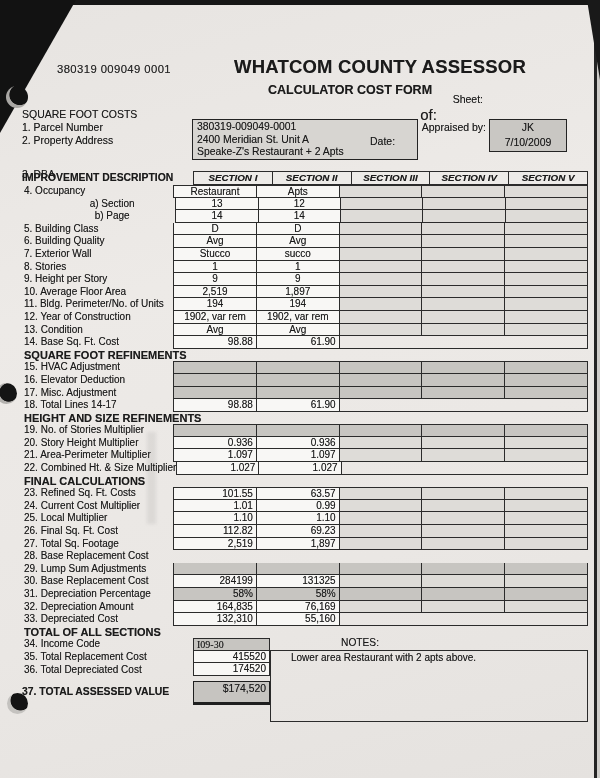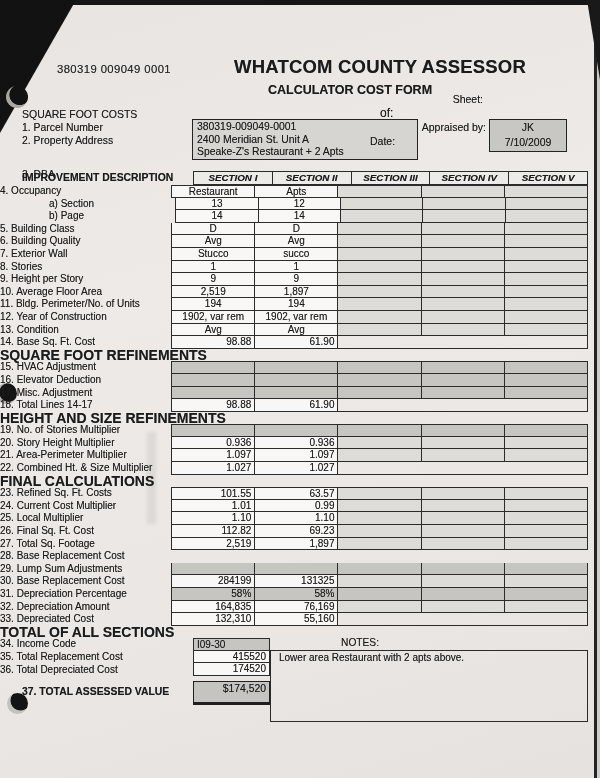--- a/index.html
+++ b/index.html
@@ -16,67 +16,67 @@
   .hole{border-radius:50%;}
   .hole1{left:6px;top:86px;width:22px;height:22px;background:radial-gradient(circle at 62% 40%,#121212 0 52%,#a9a7a4 56% 100%);}
   .hole2{left:-4px;top:383px;width:21px;height:21px;background:radial-gradient(circle at 60% 45%,#141414 0 52%,#b3b1ae 56% 100%);}
   .hole3{left:7px;top:693px;width:21px;height:21px;background:radial-gradient(circle at 64% 36%,#141414 0 50%,#c4c2bf 54% 100%);}
   .smudge{left:147px;top:432px;width:9px;height:92px;background:rgba(90,90,90,0.10);filter:blur(1.5px);}
   
   .stamp{left:57px;top:63px;font-size:11.3px;letter-spacing:0.4px;color:#272727;}
   .title{left:150px;top:56px;width:460px;text-align:center;font-size:18.5px;font-weight:bold;letter-spacing:0.2px;}
   .subtitle{left:130px;top:83px;width:440px;text-align:center;font-size:12.5px;font-weight:bold;}
   .sheet-label{left:380px;top:93px;width:103px;text-align:right;font-size:10.5px;}
-  .of-label{left:380px;top:106px;width:97px;text-align:left;font-size:12px;}
+  .of-label{left:380px;top:106px;width:97px;text-align:center;font-size:15px;}
   .sqft-heading{left:22px;top:108px;font-size:10.5px;font-weight:normal;}
   .sqft-item1{left:22px;top:122px;font-size:10.4px;}
   .sqft-item2{left:22px;top:135px;font-size:10.4px;}
   .sqft-item3{left:22px;top:156px;font-size:10.4px;margin-top:13px;}
   .parcel-box{left:192px;top:119px;width:226px;height:41px;box-sizing:border-box;background:#d7d5d1;
     border:1.6px solid #232323;padding:1px 4px;font-size:10.4px;line-height:12.6px;}
   .appraised-label{left:370px;top:121px;width:116px;text-align:right;font-size:10.5px;}
   .date-label{left:370px;top:135px;width:116px;text-align:left;font-size:10.5px;}
   .appraise-box{left:489px;top:119px;width:78px;height:33px;box-sizing:border-box;background:#c9c7c3;
     border:1.6px solid #232323;font-size:10.5px;line-height:15px;text-align:center;}
   .improv-label{left:22px;top:172px;font-size:10.4px;font-weight:bold;}
   
   .header-row{left:193px;top:171px;width:395px;height:13.5px;display:flex;box-sizing:border-box;
     border:1.6px solid #2b2b2b;background:#edebe8;}
   .hcell{flex:1;border-right:1px solid #2b2b2b;font-style:italic;font-weight:bold;font-size:9.8px;
     text-align:center;line-height:11.3px;white-space:nowrap;overflow:hidden;}
   .hcell:last-child{border-right:none;}
   
   .form-rows{left:0;top:185px;width:588px;}
   .frow{display:flex;height:12.6px;}
-  .flabel{width:193px;box-sizing:border-box;font-size:10px;line-height:12.4px;white-space:nowrap;}
-  .flabel.indent{padding-left:49px;}
-  .flabel.bold{font-weight:bold;font-size:14px;}
+  .flabel{width:193px;box-sizing:border-box;padding-left:24px;font-size:10px;line-height:12.4px;white-space:nowrap;}
+  .flabel.indent{padding-left:49px;text-align:center;}
+  .flabel.bold{font-weight:bold;font-size:11px;}
   .cells{display:flex;width:470px;box-sizing:border-box;border-left:1.6px solid #2b2b2b;border-right:1.6px solid #2b2b2b;}
   .cells.first{border-top:1.6px solid #2b2b2b;}
   .cells.last{border-bottom:1.6px solid #2b2b2b;align-items:flex-end;}
   .cell{flex:1;box-sizing:border-box;border-right:1px solid #2b2b2b;border-bottom:1px solid #2b2b2b;
     font-size:10px;line-height:11.4px;white-space:nowrap;overflow:hidden;}
   .cell:last-child{border-right:none;}
   .cells.last .cell{border-bottom:none;}
   .white{background:#f8f7f5;}
   .plain{background:#dedcd8;}
   .dark{background:#c7c5c1;}
   .center{text-align:center;}
   .right{text-align:right;padding-right:3px;}
-  .left{text-align:left;padding-left:3px;}
+  .left{text-align:left;padding-left:3px;font-family:Liberation Serif, serif;}
   .single-cell{width:77px;height:13.4px;box-sizing:border-box;border:1.6px solid #2b2b2b;
     font-size:10px;line-height:11px;}
   .single-cell.stack{margin-top:-1.2px;padding-left:27px;}
   
   .row37-label{left:22px;top:686px;font-size:10.4px;font-weight:bold;}
   .row37-box{left:193px;top:681px;width:77px;height:24px;box-sizing:border-box;background:#c6c4c0;
     border:1.6px solid #1f1f1f;border-bottom-width:3px;font-size:10.4px;text-align:right;padding-right:3px;line-height:14px;}
   .notes-label{left:300px;top:637px;width:120px;text-align:center;font-size:10.2px;}
   .notes-box{left:270px;top:650px;width:318px;height:72px;box-sizing:border-box;border:1.6px solid #2b2b2b;
-    font-size:10px;padding:1px 8px;line-height:12px;}
+    font-size:10px;padding:1px 20px;line-height:12px;}
 </style>
 </head>
 <body>
 
 <div class="page">
 
   <div class="abs edge-top"></div>
   <div class="abs corner-tl"></div>
   <div class="abs right-outer"></div>
   <div class="abs edge-right"></div>

